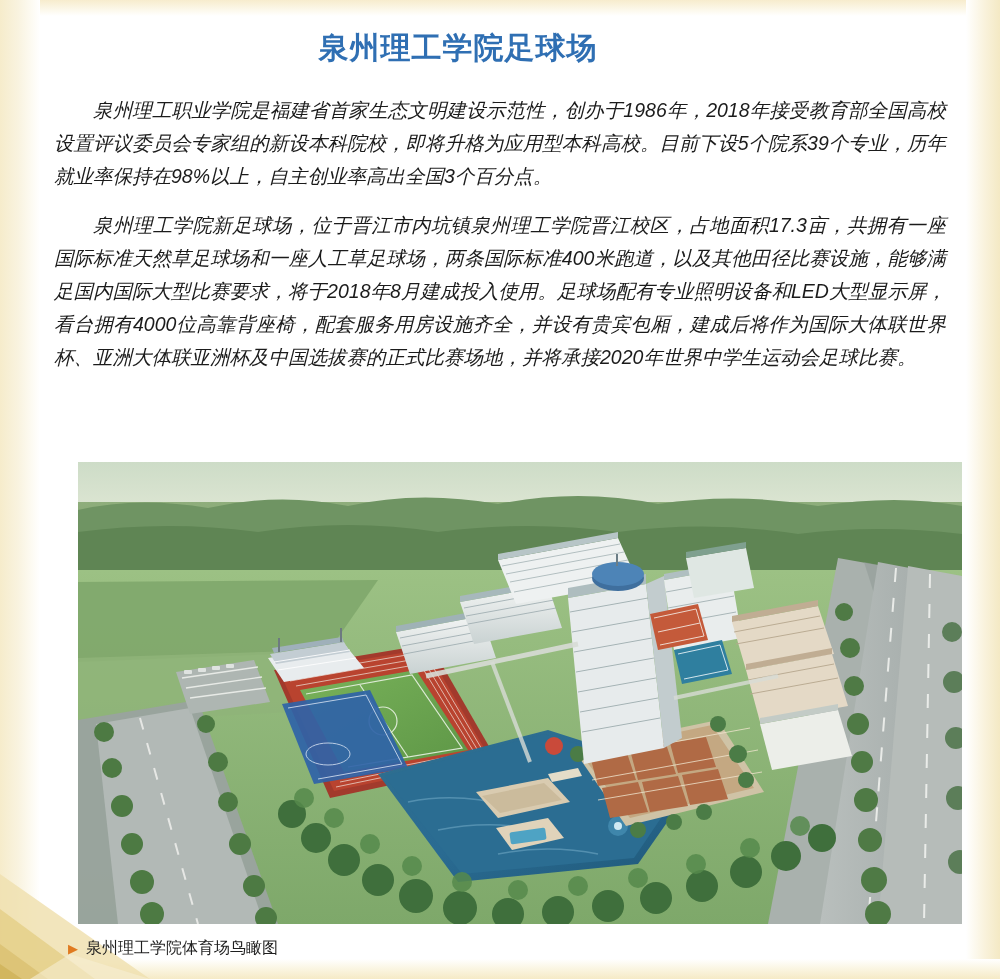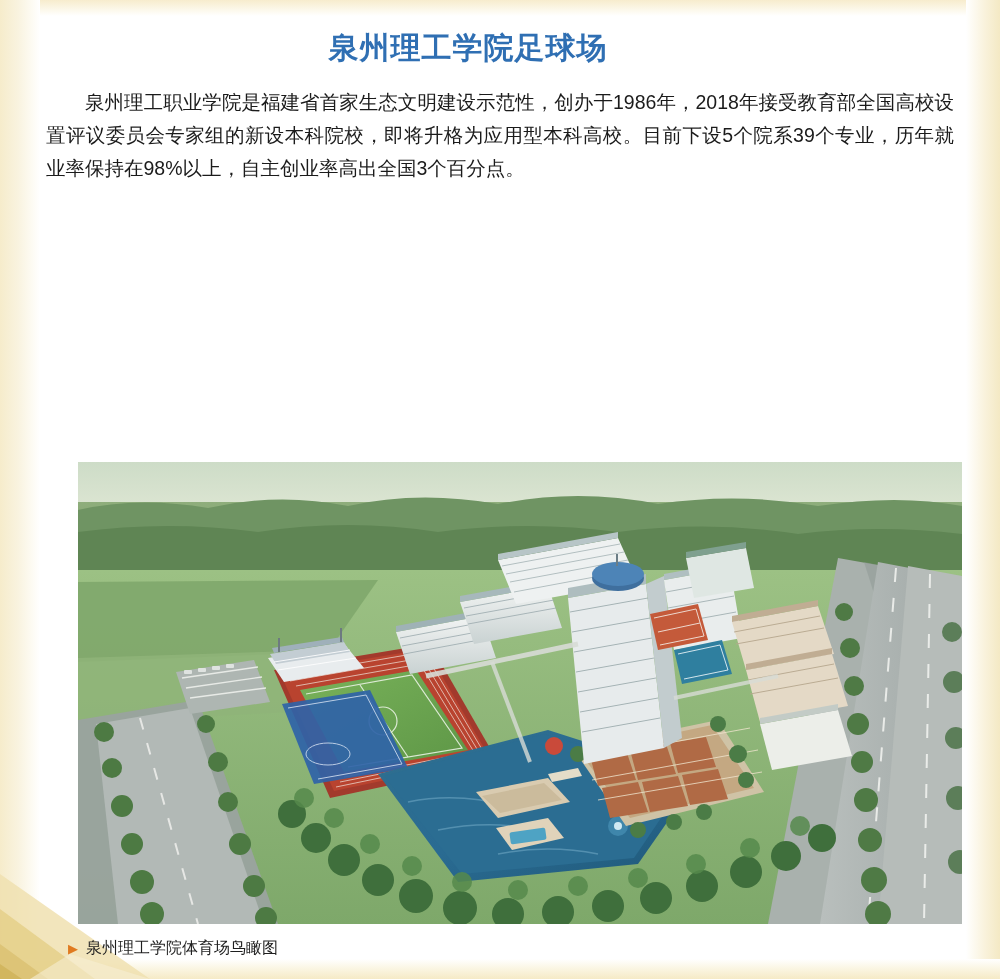--- a/index.html
+++ b/index.html
@@ -58,38 +58,38 @@
   .title {
     position: absolute;
     left: 0; top: 28px;
     width: 916px;
     text-align: center;
     font-size: 30px;
     font-weight: bold;
     color: #2f6fb3;
     letter-spacing: 1px;
     font-family: "Liberation Sans", sans-serif;
-    padding-left: 10px;
   }
 
   
   .article {
     position: absolute;
     left: 38px;
     top: 78px;
     width: 924px;
     font-size: 19.5px;
     line-height: 33px;
     color: #1b1b1b;
     text-align: justify;
     text-justify: inter-ideograph;
   }
   .article p {
-    margin: 8px;
+    margin: 16px;
     text-indent: 2em;
+    font-style: italic;
   }
 
   
   .figure {
     position: absolute;
     left: 78px;
     top: 462px;
     width: 884px;
     height: 462px;
   }
@@ -134,20 +134,21 @@
       <polygon points="0,130 0,165 48,165" fill="#dcc376" opacity="0.95"></polygon>
       <polygon points="0,150 0,165 22,165" fill="#d2b65f"></polygon>
       <polygon points="30,165 150,165 70,140" fill="#f7efd4" opacity="0.6"></polygon>
     </svg>
   </div>
 
   <div class="title">泉州理工学院足球场</div>
 
   <div class="article">
     <p>泉州理工职业学院是福建省首家生态文明建设示范性，创办于1986年，2018年接受教育部全国高校设置评议委员会专家组的新设本科院校，即将升格为应用型本科高校。目前下设5个院系39个专业，历年就业率保持在98%以上，自主创业率高出全国3个百分点。</p>
+    <p>泉州理工学院新足球场，位于晋江市内坑镇泉州理工学院晋江校区，占地面积17.3亩，共拥有一座国际标准天然草足球场和一座人工草足球场，两条国际标准400米跑道，以及其他田径比赛设施，能够满足国内国际大型比赛要求，将于2018年8月建成投入使用。足球场配有专业照明设备和LED大型显示屏，看台拥有4000位高靠背座椅，配套服务用房设施齐全，并设有贵宾包厢，建成后将作为国际大体联世界杯、亚洲大体联亚洲杯及中国选拔赛的正式比赛场地，并将承接2020年世界中学生运动会足球比赛。</p>
   </div>
 
   <div class="figure">
     <div class="render">
       <svg width="884" height="462" viewBox="0 0 884 462" preserveAspectRatio="none">
         <defs>
           <linearGradient id="sky" x1="0" y1="0" x2="0" y2="1">
             <stop offset="0" stop-color="#cddcc7"></stop>
             <stop offset="1" stop-color="#e4ead8"></stop>
           </linearGradient>

